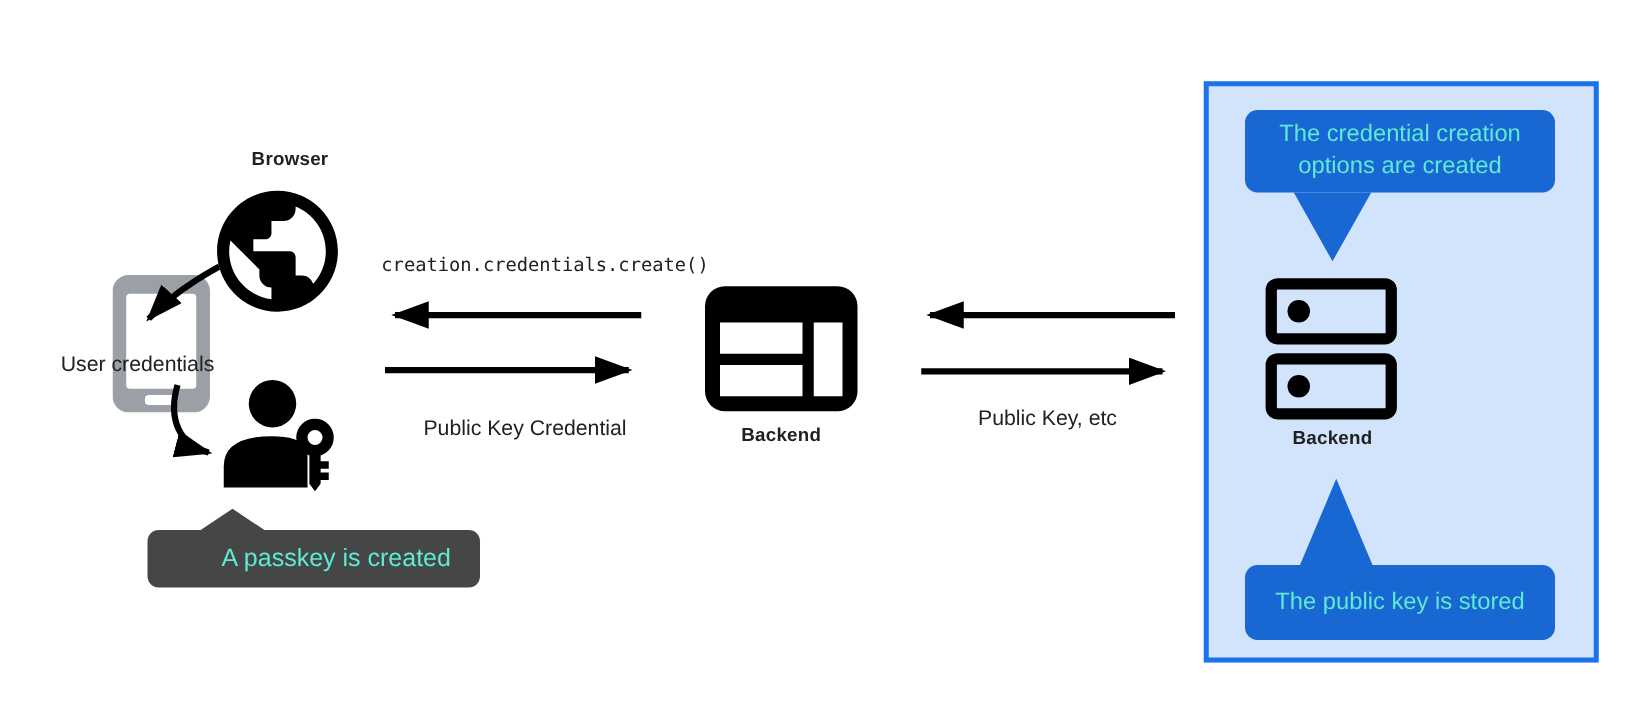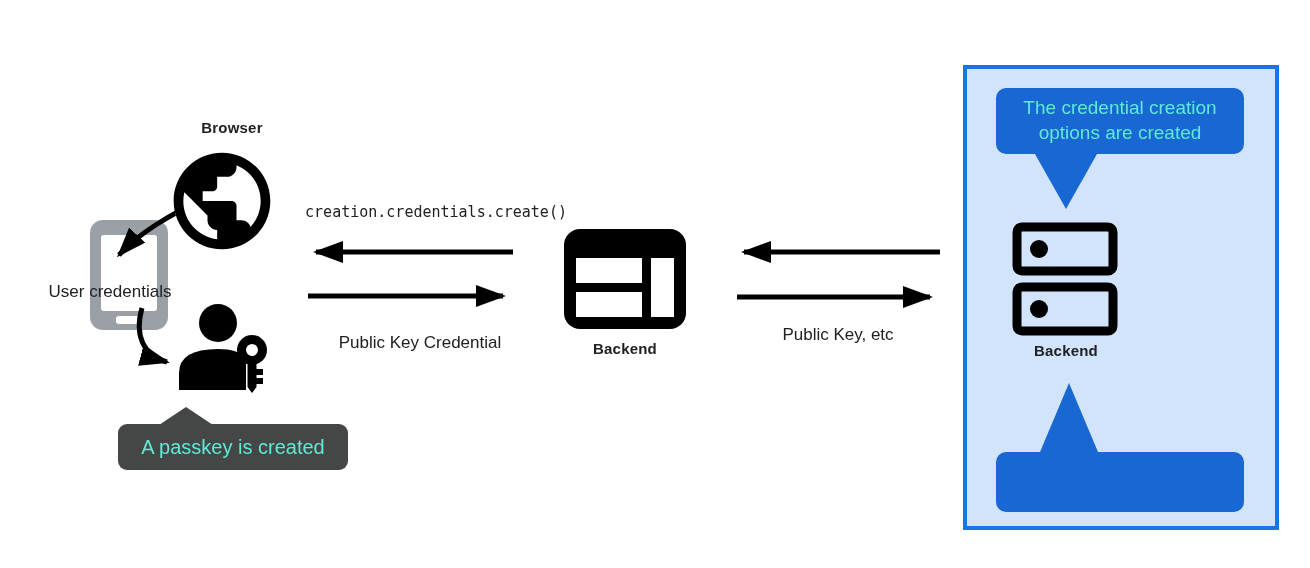--- a/index.html
+++ b/index.html
@@ -19,21 +19,21 @@
   .backend-box{
     left:963px;top:65px;width:316px;height:465px;box-sizing:border-box;
     background:var(--box-bg,#d2e3fc);
     border:4px solid var(--box-border,#1a73e8);
   }
 
   
   .callout{display:flex;align-items:center;justify-content:center;text-align:center;color:#5eead4;}
   .callout-dark{
     left:118px;top:424px;width:230px;height:46px;border-radius:9px;
-    background:var(--callout-dark,#454746);font-size:20px;
+    background:var(--callout-dark,#454746);font-size:20px;padding-left:36px;
   }
   .callout-blue{
     background:var(--callout-blue,#1967d2);border-radius:10px;
     font-size:19px;line-height:1.3;padding:4px 10px;box-sizing:border-box;
   }
   .callout-top{left:996px;top:88px;width:248px;height:66px;}
   .callout-bottom{left:996px;top:452px;width:248px;height:60px;}
   .ptr{position:absolute;width:0;height:0;}
   .ptr-dark-up{
     left:41px;top:-17px;
@@ -123,15 +123,16 @@
   <div class="abs callout callout-dark z3">
     <span class="ptr ptr-dark-up"></span>
     <span>A passkey is created</span>
   </div>
   <div class="abs callout callout-blue callout-top z3">
     <span class="ptr ptr-blue-down"></span>
     <span>The credential creation options are created</span>
   </div>
   <div class="abs callout callout-blue callout-bottom z3">
     <span class="ptr ptr-blue-up"></span>
+    <span>The public key is stored</span>
   </div>
 
 </div>
 
 </body></html>

